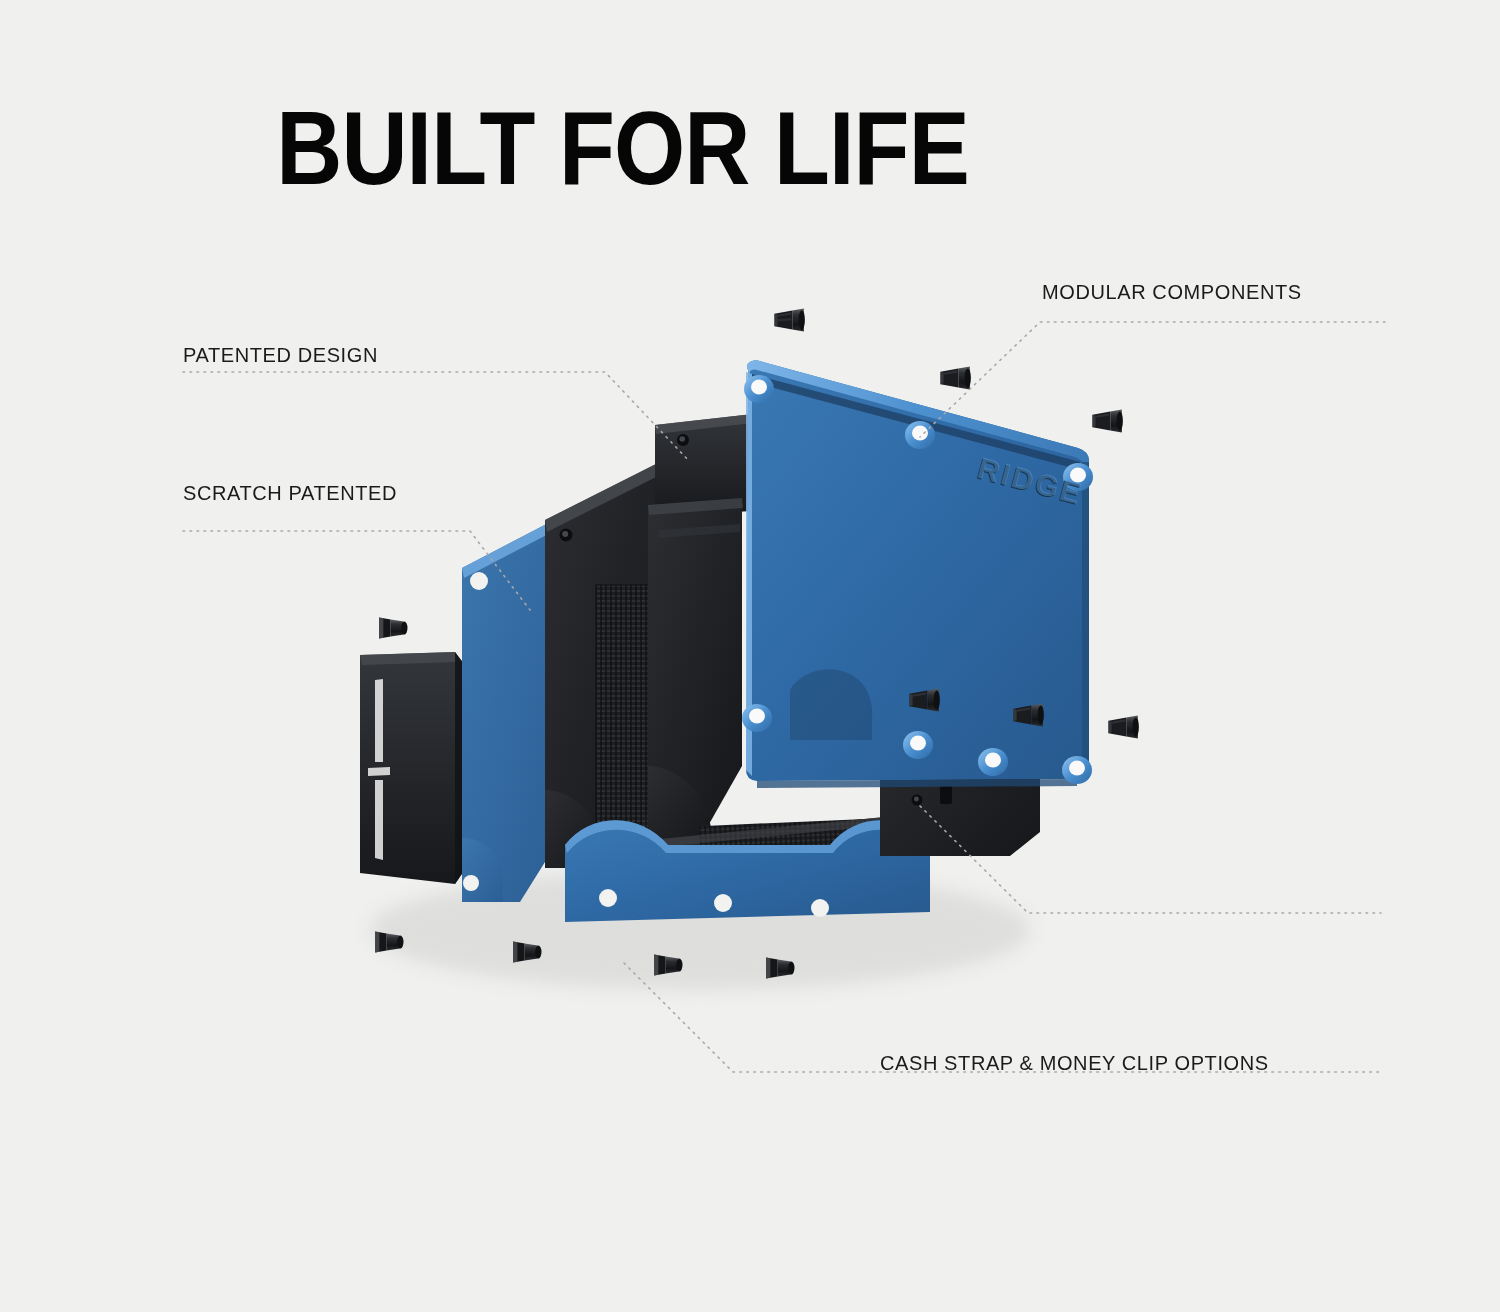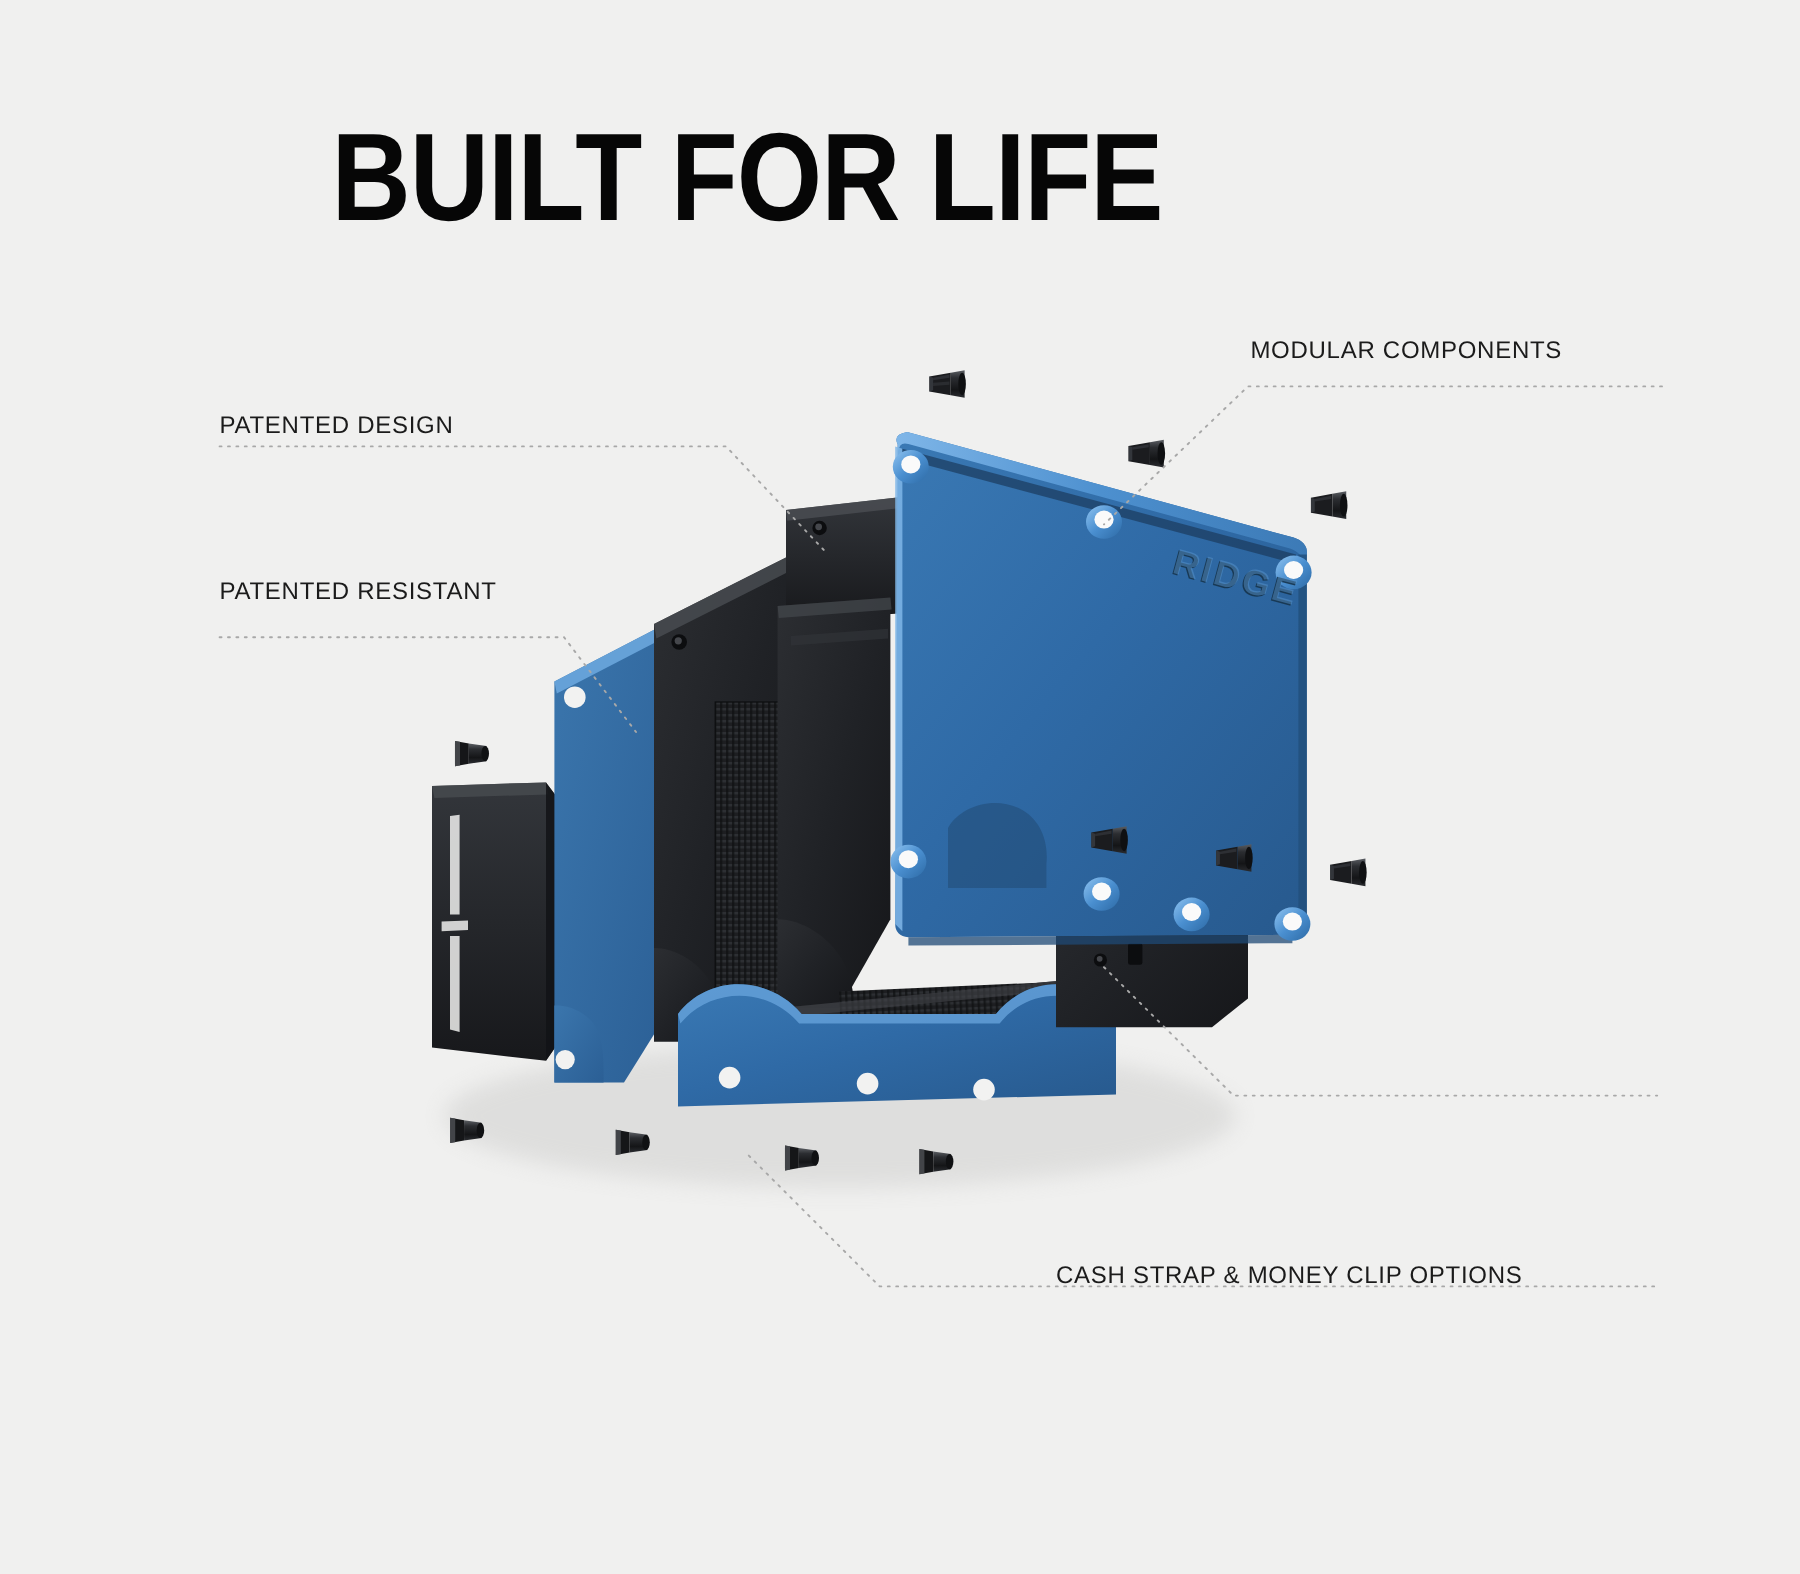--- a/index.html
+++ b/index.html
@@ -315,18 +315,18 @@
       <path d="M 183 531 L 470 531 L 530 610"></path>
       <path d="M 920 806 L 1028 913 L 1381 913"></path>
       <path d="M 624 963 L 733 1072 L 1382 1072"></path>
     </g>
   </svg>
 
   <div class="callout" style="left:183px;top:322px;margin-top:22px;">PATENTED DESIGN</div>
 
   <div class="callout" style="left:1042px;top:281px;">MODULAR COMPONENTS</div>
 
-  <div class="callout" style="left:183px;top:482px;">PATENTED RESISTANT</div>
+  <div class="callout" style="left:183px;top:482px;">SCRATCH PATENTED</div>
 
 
   <div class="callout" style="left:880px;top:1052px;">CASH STRAP &amp; MONEY CLIP OPTIONS</div>
 
 </div>
 
 </body></html>

